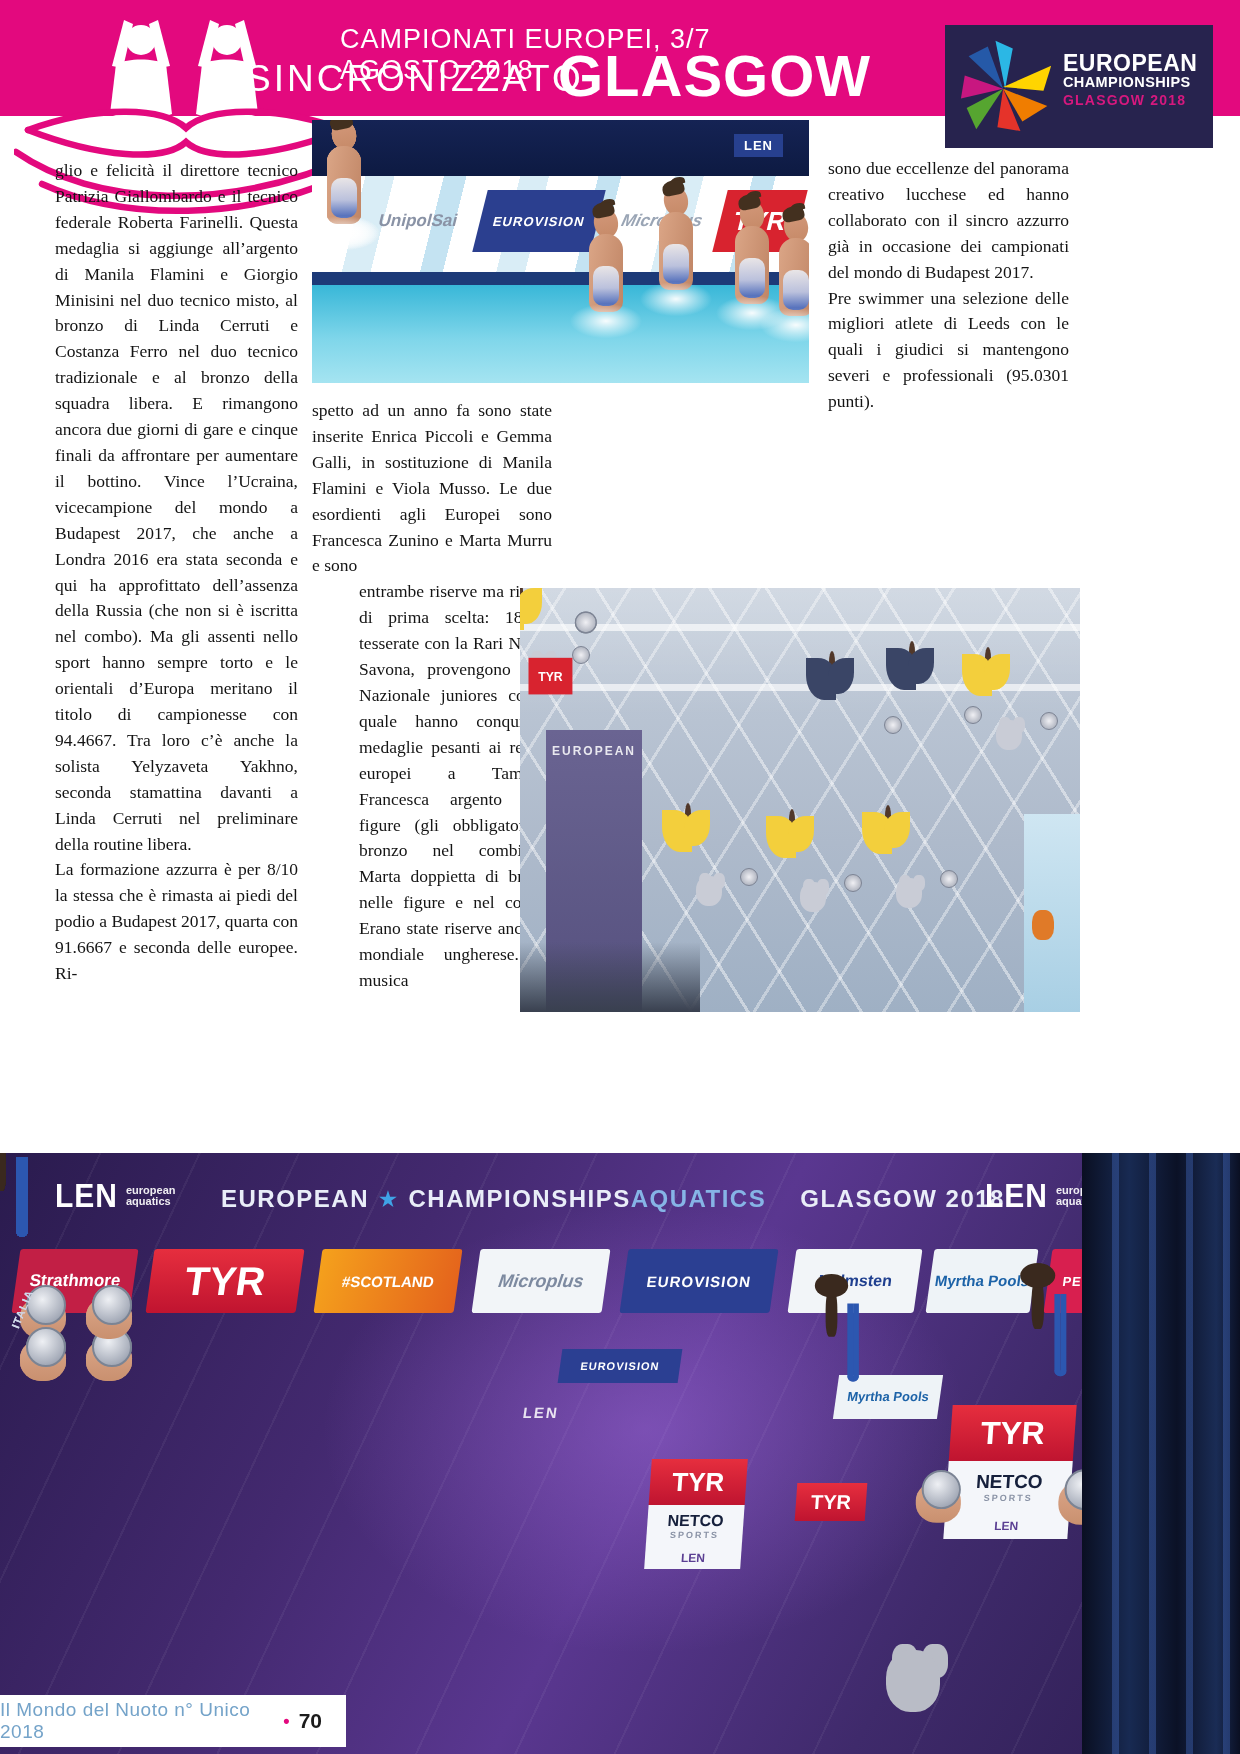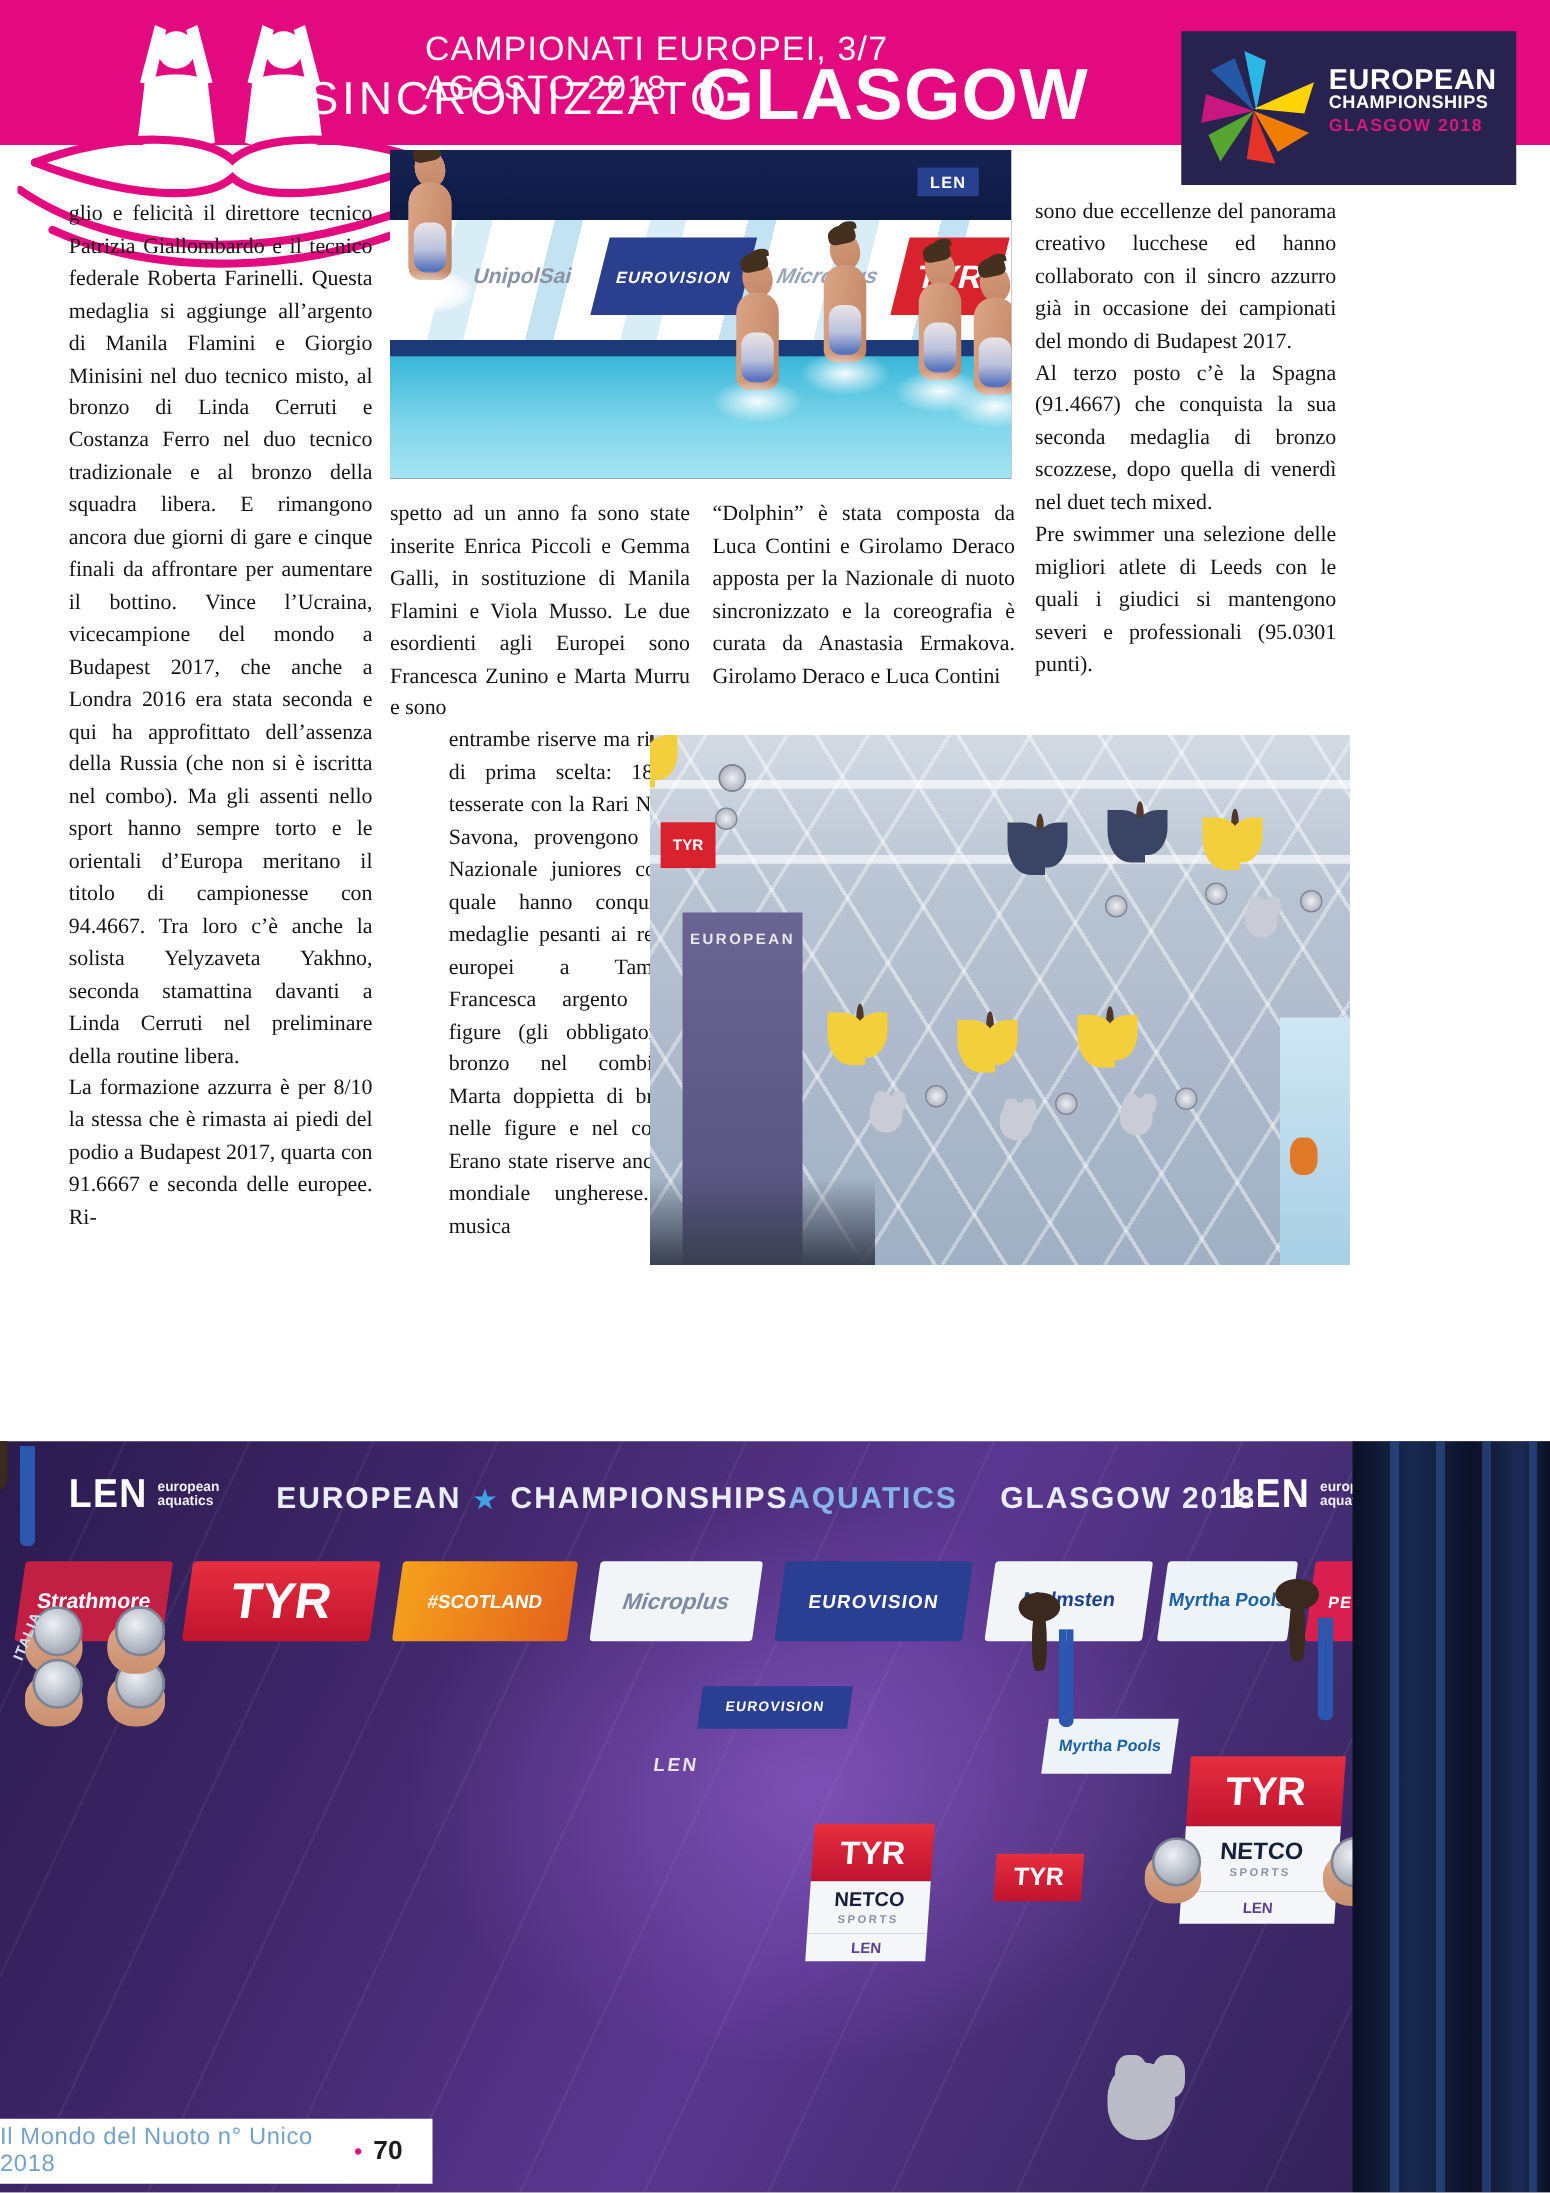--- a/index.html
+++ b/index.html
@@ -251,26 +251,22 @@
   </div>
 
   <div class="col c1">
     <p>glio e felicità il direttore tecnico Patrizia Giallombardo e il tecnico federale Roberta Farinelli. Questa medaglia si aggiunge all’argento di Manila Flamini e Giorgio Minisini nel duo tecnico misto, al bronzo di Linda Cerruti e Costanza Ferro nel duo tecnico tradizionale e al bronzo della squadra libera. E rimangono ancora due giorni di gare e cinque finali da affrontare per aumentare il bottino. Vince l’Ucraina, vicecampione del mondo a Budapest 2017, che anche a Londra 2016 era stata seconda e qui ha approfittato dell’assenza della Russia (che non si è iscritta nel combo). Ma gli assenti nello sport hanno sempre torto e le orientali d’Europa meritano il titolo di campionesse con 94.4667. Tra loro c’è anche la solista Yelyzaveta Yakhno, seconda stamattina davanti a Linda Cerruti nel preliminare della routine libera.</p>
     <p>La formazione azzurra è per 8/10 la stessa che è rimasta ai piedi del podio a Budapest 2017, quarta con 91.6667 e seconda delle europee. Ri-</p>
   </div>
   <div class="col c2">
     <p>spetto ad un anno fa sono state inserite Enrica Piccoli e Gemma Galli, in sostituzione di Manila Flamini e Viola Musso. Le due esordienti agli Europei sono Francesca Zunino e Marta Murru e sono</p>
     <p class="narrow">entrambe riserve ma riserve di prima scelta: 18enni, tesserate con la Rari Nantes Savona, provengono dalla Nazionale juniores con la quale hanno conquistato medaglie pesanti ai recenti europei a Tampere. Francesca argento nelle figure (gli obbligatori) e bronzo nel combinato, Marta doppietta di bronzo nelle figure e nel combo. Erano state riserve anche al mondiale ungherese. La musica</p>
   </div>
-  <div class="col c3">
-    <p>“Dolphin” è stata composta da Luca Contini e Girolamo Deraco apposta per la Nazionale di nuoto sincronizzato e la coreografia è curata da Anastasia Ermakova. Girolamo Deraco e Luca Contini</p>
-  </div>
   <div class="col c4">
     <p>sono due eccellenze del panorama creativo lucchese ed hanno collaborato con il sincro azzurro già in occasione dei campionati del mondo di Budapest 2017.</p>
-    <p>Al terzo posto c’è la Spagna (91.4667) che conquista la sua seconda medaglia di bronzo scozzese, dopo quella di venerdì nel duet tech mixed.</p>
     <p>Pre swimmer una selezione delle migliori atlete di Leeds con le quali i giudici si mantengono severi e professionali (95.0301 punti).</p>
   </div>
 
   <div class="abs ph1">
     <div class="p1band">
       <span class="p1len">LEN</span>
     </div>
     <div class="p1board">
       <span class="panel sp-unipol">UnipolSai</span>
       <span class="panel sp-euro">EUROVISION</span>

